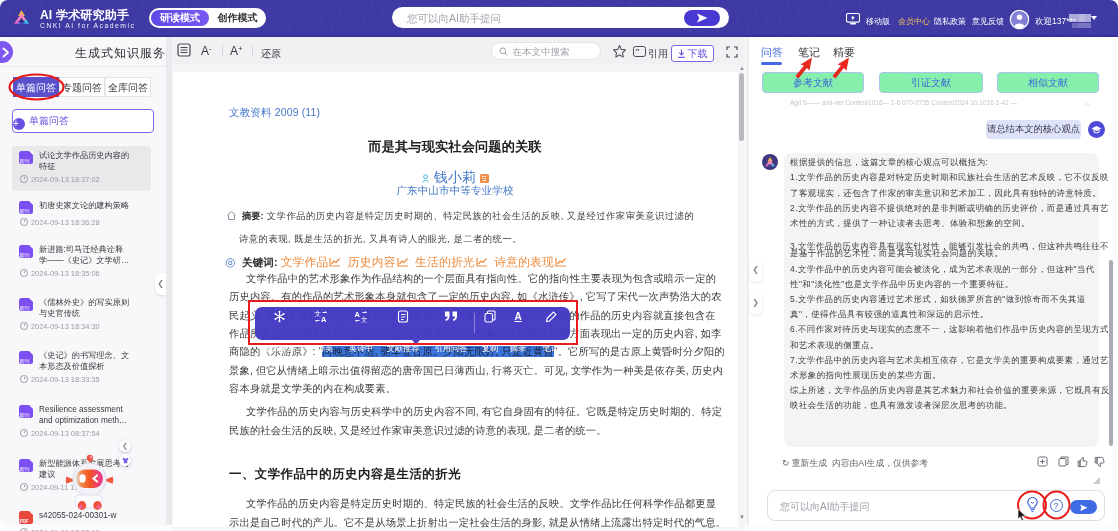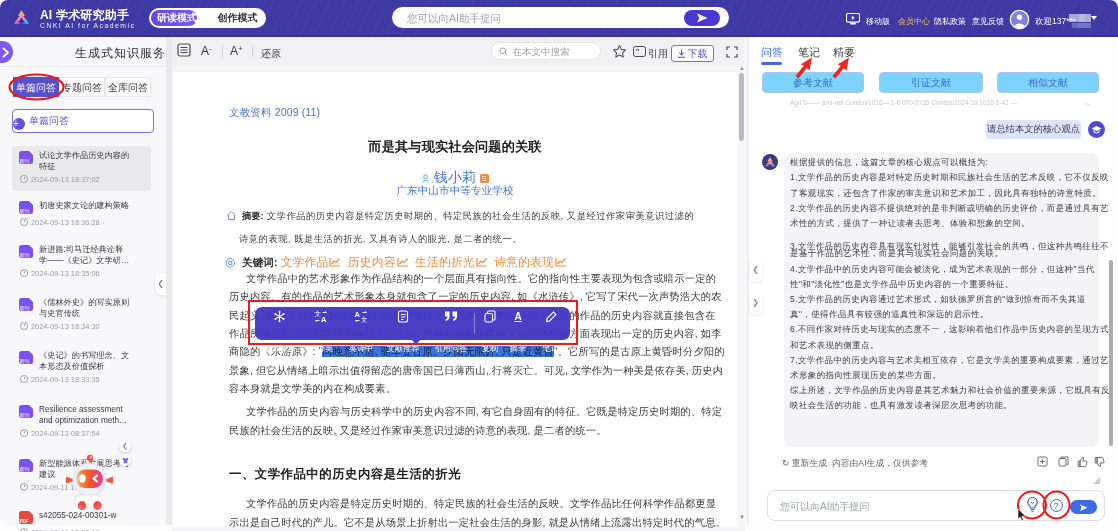--- a/index.html
+++ b/index.html
@@ -5,22 +5,22 @@
 html,body{width:1118px;height:531px;overflow:hidden;background:#fff;
  font-family:"Liberation Sans",sans-serif;-webkit-font-smoothing:antialiased}
 .abs{position:absolute}
 #stage{position:relative;width:1118px;height:531px;background:#fdfdfe}
 
 #hdr{left:0;top:0;width:1118px;height:37px;background:#3f3aa3;border-radius:8px 8px 0 0;
  background-image:repeating-linear-gradient(115deg,rgba(255,255,255,.02) 0 1.5px,transparent 1.5px 13px);
  border-bottom:2px solid #36309b}
 .hwt{color:#fff}
 #modeswitch{left:149px;top:8px;width:117px;height:20px;background:#fff;border-radius:11px}
-#modeA{left:2px;top:2px;width:46px;height:16px;border-radius:9px;background:linear-gradient(90deg,#5b49e6,#7a58f2);
- color:#fff;font-size:10px;text-align:right;line-height:16px;font-weight:bold}
+#modeA{left:2px;top:2px;width:58px;height:16px;border-radius:9px;background:linear-gradient(90deg,#5b49e6,#7a58f2);
+ color:#fff;font-size:10px;text-align:center;line-height:16px;font-weight:bold}
 #modeB{left:62px;top:2px;width:53px;height:16px;color:#333;font-size:10px;text-align:center;line-height:16px;font-weight:bold}
 #hsearch{left:392px;top:7px;width:337px;height:21px;background:#fff;border-radius:11px}
 #hsearch .ph{position:absolute;left:15px;top:5px;font-size:10.5px;color:#a2a2ac}
 #hsend{left:292px;top:2.5px;width:36px;height:16px;border-radius:8.5px;background:#4a38d2}
 .hlink{font-size:8px;color:#fff;top:15.5px}
 
 #sidebar{left:0;top:37px;width:166px;height:488px;background:#f8f8fa;border-radius:0 0 0 8px}
 #sbtitle{left:0;top:45px;width:166px;text-align:right;font-size:12px;color:#2e2e33;letter-spacing:1px}
 #sbdiv{left:0px;top:66px;width:166px;height:1px;background:#e9e9ec}
 .sbtab{top:77px;height:20px;width:46px;font-size:10px;line-height:20px;text-align:center;background:#fff;color:#3c3c42;border:1px solid #e4e4e9}
@@ -60,21 +60,21 @@
 #ptsep{position:absolute;left:219px;top:6px;width:1px;height:20px;background:rgba(255,255,255,.35)}
 .hl{background:#3c74d9;color:#16243c}
 
 .sbar{background:#b9b9bf;border-radius:3px}
 
 #gap2{left:745.5px;top:37px;width:3.5px;height:488px;background:#f0f0f3}
 #rpanel{left:749px;top:37px;width:364px;height:488px;background:#fff;border-radius:0 0 8px 0}
 .rtab{top:8px;font-size:11px;color:#3c3c42}
 .rtab.on{color:#4169d9}
 #runder{left:12px;top:25px;width:21px;height:2.5px;background:#4468e8;border-radius:2px}
-.rbtn{top:35px;height:21px;background:#7dd3fc;border:1px solid #acc3f0;border-radius:4px;color:#3e68da;font-size:10px;text-align:center;line-height:19px}
+.rbtn{top:35px;height:21px;background:#86efac;border:1px solid #acc3f0;border-radius:4px;color:#3e68da;font-size:10px;text-align:center;line-height:19px}
 #chip{left:237px;top:83px;width:95px;height:18.5px;background:#dee3f9;border-radius:4px;color:#3a3a46;font-size:9.3px;text-align:center;line-height:18.5px}
 #aibub{left:35px;top:115.5px;width:315px;height:294px;background:#f4f4f6;border-radius:8px}
 .rl{position:absolute;left:41px;font-size:8.45px;letter-spacing:0.45px;color:#3c3c40;white-space:nowrap}
 #regen{left:33px;top:421px;font-size:8.8px;color:#666}
 #rinput{left:18px;top:453px;width:338px;height:31px;background:#fff;border:1px solid #dcdce2;border-radius:8px}
 #rinput .ph{position:absolute;left:12px;top:9px;font-size:10px;color:#9ca0a8}
 #rsend{left:321px;top:463px;width:27px;height:13.5px;background:#3e6ae3;border-radius:7px}
 
 svg.anno{position:absolute;left:0;top:0;pointer-events:none}
 </style></head>

